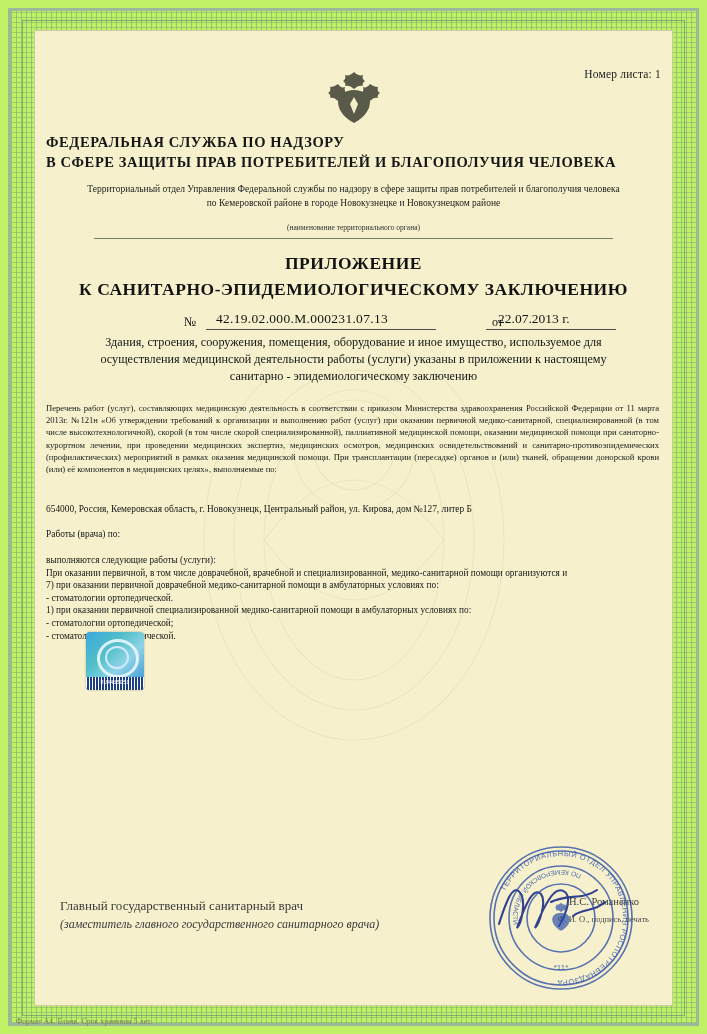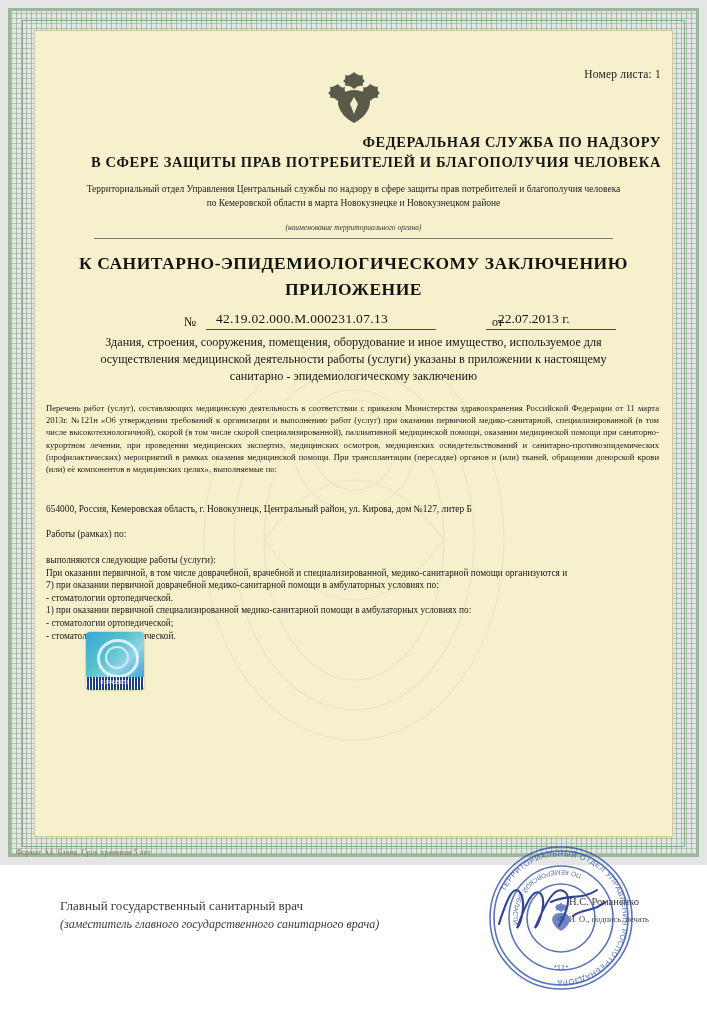--- a/index.html
+++ b/index.html
@@ -10,22 +10,22 @@
   body {
     width: 707px;
     height: 1034px;
     font-family: "Liberation Serif", serif;
     overflow: hidden;
   }
 
   .page {
     position: relative;
     width: 707px;
-    height: 865px;
-    background: #e5e5e5;
+    height: 1034px;
+    background: #bef264;
   }
 
   
   .border-outer {
     position: absolute;
     left: 8px; top: 8px; right: 8px; bottom: 8px;
     border: 3px solid #9cb89a;
     background:
       repeating-linear-gradient(90deg,
         rgba(120,160,120,0.55) 0px,
@@ -86,21 +86,21 @@
     top: 26px;
     transform: translateX(-50%);
     width: 60px;
     height: 56px;
   }
 
   .org-title {
     position: absolute;
     left: 0; right: 0;
     top: 90px;
-    text-align: right;
+    text-align: left;
     font-size: 14.5px;
     font-weight: bold;
     letter-spacing: 0.6px;
     line-height: 20px;
     color: #161616;
   }
 
   .org-sub {
     position: absolute;
     left: 20px; right: 20px;
@@ -111,21 +111,20 @@
     color: #1c1c1c;
   }
 
   .org-caption {
     position: absolute;
     left: 0; right: 0;
     top: 181px;
     text-align: center;
     font-size: 7.5px;
     color: #333;
-    font-style: italic;
   }
   .rule {
     position: absolute;
     left: 48px; right: 48px;
     top: 196px;
     border-top: 1px solid #6f7f6c;
   }
 
   .doc-title {
     position: absolute;
@@ -353,30 +352,30 @@
         <path d="M26 36 l4 -7 l4 7 l-4 10z"></path>
       </g>
     </svg>
 
     <div class="org-title">
       <div>ФЕДЕРАЛЬНАЯ СЛУЖБА ПО НАДЗОРУ</div>
       <div>В СФЕРЕ ЗАЩИТЫ ПРАВ ПОТРЕБИТЕЛЕЙ И БЛАГОПОЛУЧИЯ ЧЕЛОВЕКА</div>
     </div>
 
     <div class="org-sub">
-      <div>Территориальный отдел Управления Центральный службы по надзору в сфере защиты прав потребителей и благополучия человека</div>
-      <div>по Кемеровской области в марта Новокузнецке и Новокузнецком районе</div>
+      <div>Территориальный отдел Управления Федеральной службы по надзору в сфере защиты прав потребителей и благополучия человека</div>
+      <div>по Кемеровской районе в городе Новокузнецке и Новокузнецком районе</div>
     </div>
 
     <div class="org-caption">(наименование территориального органа)</div>
     <div class="rule"></div>
 
     <div class="doc-title">
+      <div>ПРИЛОЖЕНИЕ</div>
       <div>К САНИТАРНО-ЭПИДЕМИОЛОГИЧЕСКОМУ ЗАКЛЮЧЕНИЮ</div>
-      <div>ПРИЛОЖЕНИЕ</div>
     </div>
 
     <div class="numline">
       <span class="lbl-no">№</span>
       <span class="num-val">42.19.02.000.М.000231.07.13</span>
       <span class="num-underline"></span>
       <span class="lbl-ot">от</span>
       <span class="date-val">22.07.2013 г.</span>
       <span class="date-underline"></span>
     </div>
@@ -384,21 +383,21 @@
     <div class="subject">
       <div>Здания, строения, сооружения, помещения, оборудование и иное имущество, используемое для</div>
       <div>осуществления медицинской деятельности работы  (услуги) указаны в  приложении к настоящему</div>
       <div>санитарно - эпидемиологическому заключению</div>
     </div>
 
     <div class="body-block">Перечень работ (услуг), составляющих медицинскую деятельность в соответствии с приказом Министерства здравоохранения Российской Федерации от 11 марта 2013г. №121н «Об утверждении требований к организации и выполнению работ (услуг) при оказании первичной медико-санитарной, специализированной (в том числе высокотехнологичной), скорой (в том числе скорой специализированной), паллиативной медицинской помощи, оказании медицинской помощи при санаторно-курортном лечении, при проведении медицинских экспертиз, медицинских осмотров, медицинских освидетельствований и санитарно-противоэпидемических (профилактических) мероприятий в рамках оказания медицинской помощи. При трансплантации (пересадке) органов и (или) тканей, обращении донорской крови (или) её компонентов в медицинских целях», выполняемые по:</div>
 
     <div class="addr">654000, Россия, Кемеровская область, г. Новокузнецк, Центральный район, ул. Кирова, дом №127, литер Б</div>
 
-    <div class="works-label">Работы (рамках) по:</div>
+    <div class="works-label">Работы (врача) по:</div>
 
     <div class="works-list">
       <div>выполняются следующие работы (услуги):</div>
       <div>При оказании первичной, в том числе доврачебной, врачебной и специализированной, медико-санитарной помощи организуются и</div>
       <div>7) при оказании первичной доврачебной медико-санитарной помощи в амбулаторных условиях по:</div>
       <div>- стоматологии ортопедической.</div>
       <div>1) при оказании первичной специализированной медико-санитарной помощи в амбулаторных условиях по:</div>
       <div>- стоматологии ортопедической;</div>
       <div>- стоматологии терапевтической.</div>
     </div>

